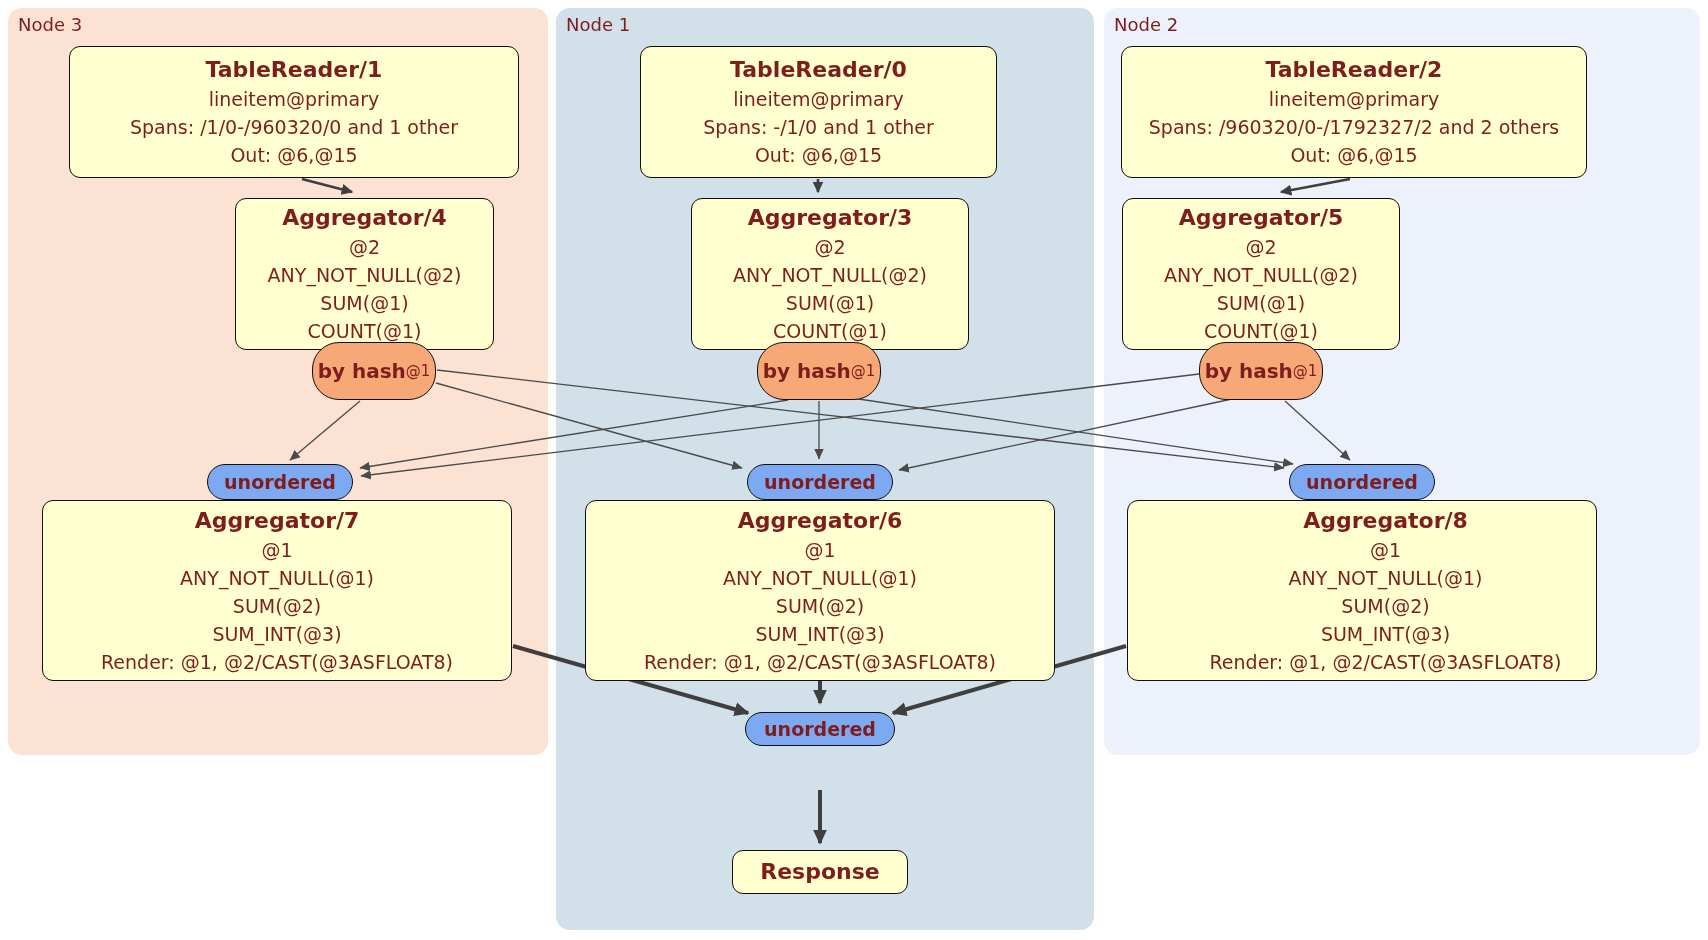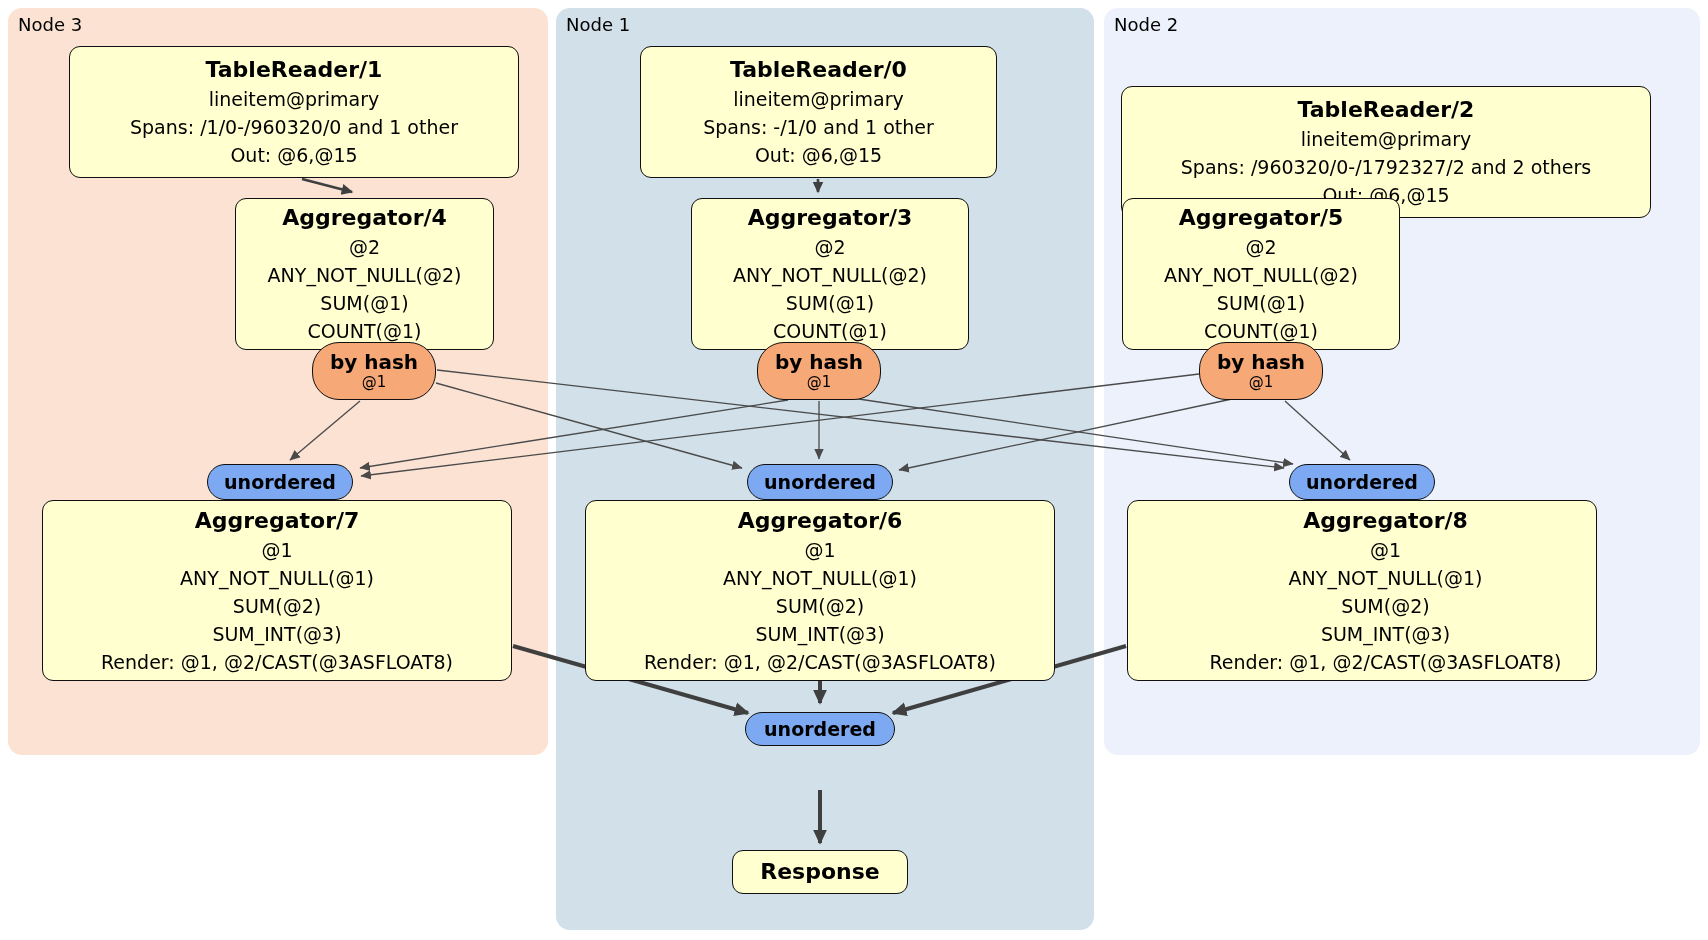--- a/index.html
+++ b/index.html
@@ -1,27 +1,27 @@
 <!DOCTYPE html>
 <html><head>
 <meta charset="utf-8">
 <style>
   html,body{margin:0;padding:0;background:#ffffff;}
   #canvas{position:relative;width:1708px;height:940px;overflow:hidden;
-          font-family:"DejaVu Sans","Liberation Sans",sans-serif;color:#000000;}
+          font-family:"DejaVu Sans","Liberation Sans",sans-serif;color:#7f1d1d;}
   .region{position:absolute;border-radius:14px;}
   .region-label{position:absolute;left:10px;top:6px;font-size:18px;}
   #edges{position:absolute;left:0;top:0;z-index:2;}
   .node{position:absolute;z-index:3;box-sizing:border-box;}
   .proc{background:#ffffd0;border:1.7px solid #101010;border-radius:11px;
         display:flex;flex-direction:column;justify-content:center;align-items:center;
         text-align:right;font-size:19px;line-height:28px;white-space:nowrap;}
   .proc .title{font-weight:bold;font-size:22px;line-height:30px;}
   .router{background:#f6a877;border:1.8px solid #101010;border-radius:27px;
-          display:flex;flex-direction:column;justify-content:center;align-items:center;}
+          display:flex;flex-direction:row;justify-content:center;align-items:center;}
   .router .lbl{font-weight:bold;font-size:20px;line-height:23px;}
   .router .sub{font-size:15px;line-height:17px;}
   .sync{background:#7da9f2;border:1.8px solid #101010;border-radius:18px;
         display:flex;justify-content:center;align-items:center;
         font-weight:bold;font-size:19px;}
   .thin{stroke:#4a4a4a;stroke-width:1.3;}
   .med{stroke:#3f3f3f;stroke-width:2.6;}
   .thick{stroke:#3f3f3f;stroke-width:4;}
 </style>
 </head>
@@ -80,21 +80,21 @@
     <div>Out: @6,@15</div>
   </div>
 
   <div class="node proc" style="left:640px;top:46px;width:357px;height:132px;">
     <div class="title">TableReader/0</div>
     <div>lineitem@primary</div>
     <div>Spans: -/1/0 and 1 other</div>
     <div>Out: @6,@15</div>
   </div>
 
-  <div class="node proc" style="left:1121px;top:46px;width:530px;height:132px;margin-top:40px;">
+  <div class="node proc" style="left:1121px;top:46px;width:466px;height:132px;">
     <div class="title">TableReader/2</div>
     <div>lineitem@primary</div>
     <div>Spans: /960320/0-/1792327/2 and 2 others</div>
     <div>Out: @6,@15</div>
   </div>
 
   <div class="node proc" style="left:235px;top:198px;width:259px;height:152px;">
     <div class="title">Aggregator/4</div>
     <div>@2</div>
     <div>ANY_NOT_NULL(@2)</div>

